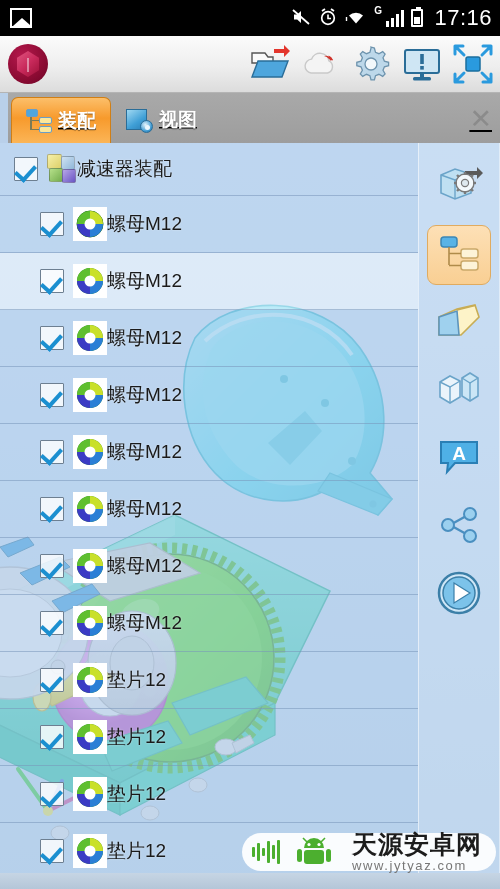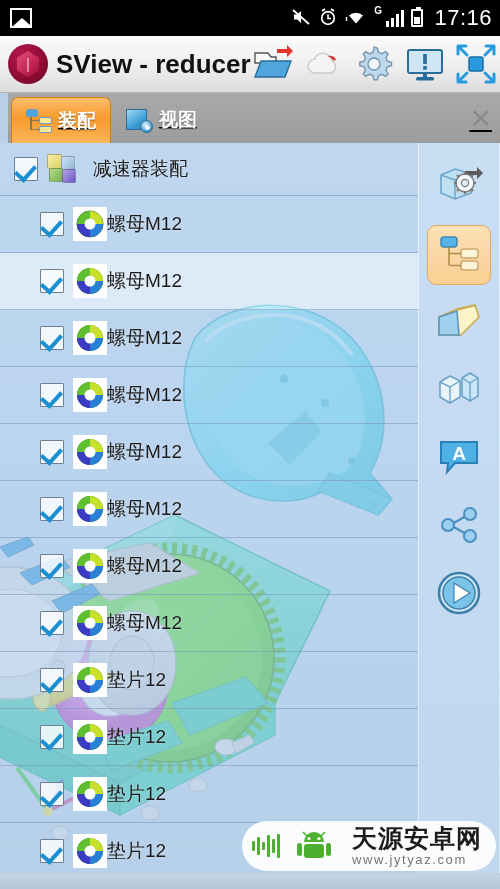--- a/index.html
+++ b/index.html
@@ -121,40 +121,40 @@
   .ic-asm s{position:absolute;display:block;border-radius:2px;border:1px solid rgba(90,90,90,.35);}
   .ic-asm .s1{left:0;top:0;width:15px;height:15px;background:linear-gradient(135deg,#f6f0a8,#ddd06a);}
   .ic-asm .s2{left:14px;top:2px;width:14px;height:14px;background:linear-gradient(135deg,#cfe2f3,#8fb6d8);}
   .ic-asm .s3{left:2px;top:14px;width:14px;height:14px;background:linear-gradient(135deg,#b5e08a,#74ad4e);}
   .ic-asm .s4{left:15px;top:15px;width:14px;height:14px;background:linear-gradient(135deg,#b6a6e8,#6a55c4);}
   
   .ic-part{width:34px;height:34px;flex:none;margin-left:9px;background:#fff;
     display:flex;align-items:center;justify-content:center;}
   .rlabel{font-size:19px;color:#1a1a1a;white-space:nowrap;
     text-shadow:0 0 2px rgba(255,255,255,.55);}
-  .row.root .rlabel{margin-left:16px;}
+  .row.root .rlabel{margin-left:0;}
 
   
   .sidebar{
     position:absolute;right:0;top:143px;width:82px;height:730px;
     background:rgba(190,214,240,0.55);
     border-left:1px solid rgba(255,255,255,0.55);
     border-right:1px solid rgba(255,255,255,0.45);
     display:flex;flex-direction:column;align-items:center;padding-top:12px;
   }
   .sbtn{width:70px;height:64px;display:flex;align-items:center;justify-content:center;
     position:relative;margin-bottom:4px;}
   .sbtn.active:before{content:"";position:absolute;left:3px;top:2px;right:3px;bottom:2px;
     background:linear-gradient(to bottom,#fde0b6,#f9cf93);
     border:1px solid #e0ab60;border-radius:9px;}
   .sbtn > *{position:relative;z-index:2;}
 
   
   .watermark{
-    position:absolute;right:4px;bottom:18px;height:50px;
+    position:absolute;right:4px;bottom:18px;height:38px;
     background:rgba(255,255,255,0.92);border-radius:26px;
     display:flex;align-items:center;padding:0 14px 0 10px;gap:16px;
   }
   .wm-logo{width:40px;height:32px;position:relative;flex:none;}
   .wm-bars{display:flex;align-items:center;gap:2px;height:26px;}
   .wm-bars i{display:block;width:3px;background:#4caf2f;border-radius:1px;}
   .wm-text{display:flex;flex-direction:column;line-height:1;}
   .wm-cn{font-size:25px;font-weight:bold;color:#1c1c1c;letter-spacing:1px;}
   .wm-url{font-size:13px;color:#777;letter-spacing:1.6px;margin-top:2px;}
 
@@ -195,21 +195,20 @@
         <i></i>
         <i></i>
       </span>
     <span class="batt"></span>
     <span class="sb-time">17:16</span>
   </div>
 </div>
 
 <div class="titlebar">
   <div class="logo"></div>
-  <div class="apptitle">SView - reducer</div>
   <div class="tb-icons">
 
     <div class="tbi">
       <svg width="42" height="42" viewBox="0 0 42 42">
         <path d="M4 10h13l3 4h5v6H4z" fill="#fafafa" stroke="#555" stroke-width="1.4"></path>
         <path d="M4 34 L10 18 H40 L34 34 Z" fill="#4ea6dd" stroke="#2a6d98" stroke-width="1.4"></path>
         <path d="M26 6 L36 6 L36 2 L42 8 L36 14 L36 10 L26 10 Z" fill="#e3352c"></path>
       </svg>
     </div>
 

